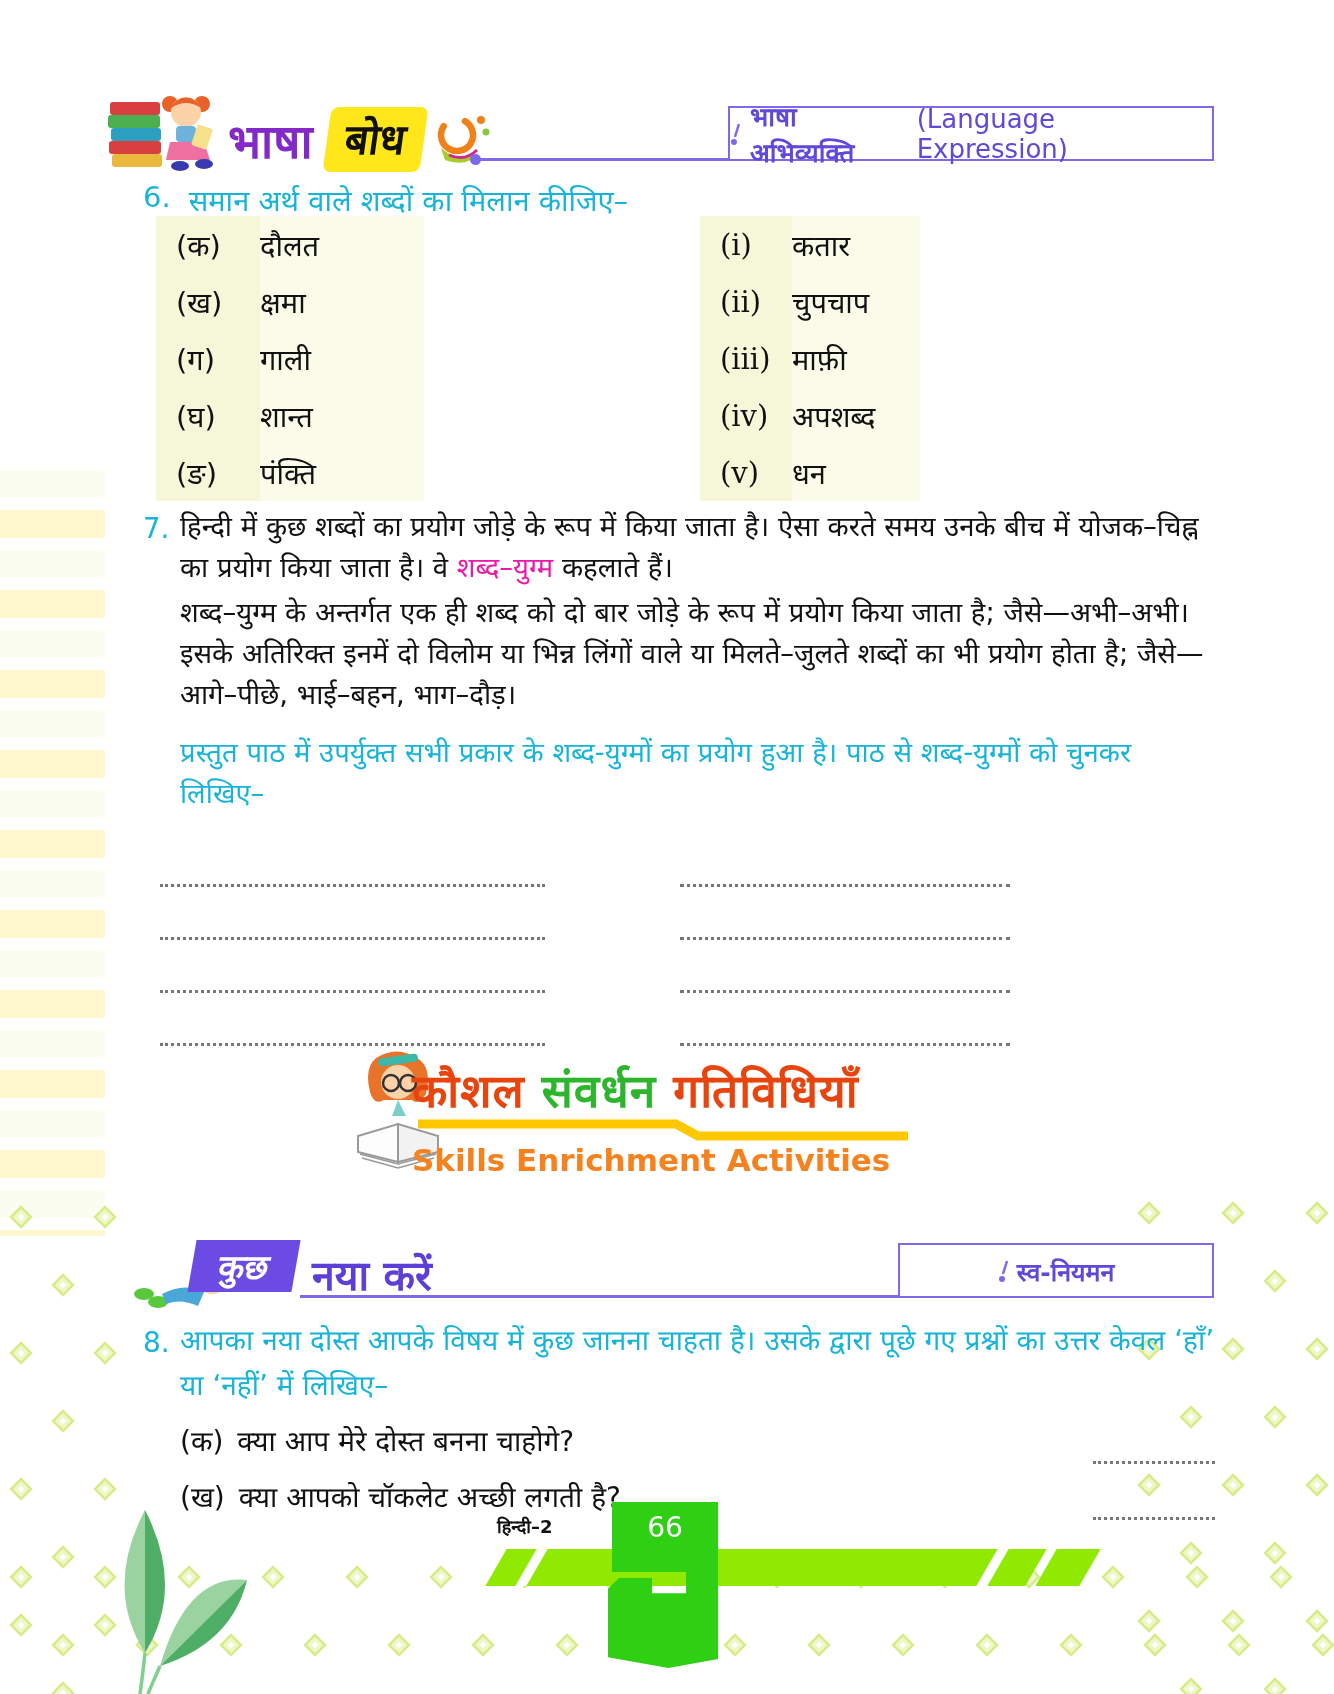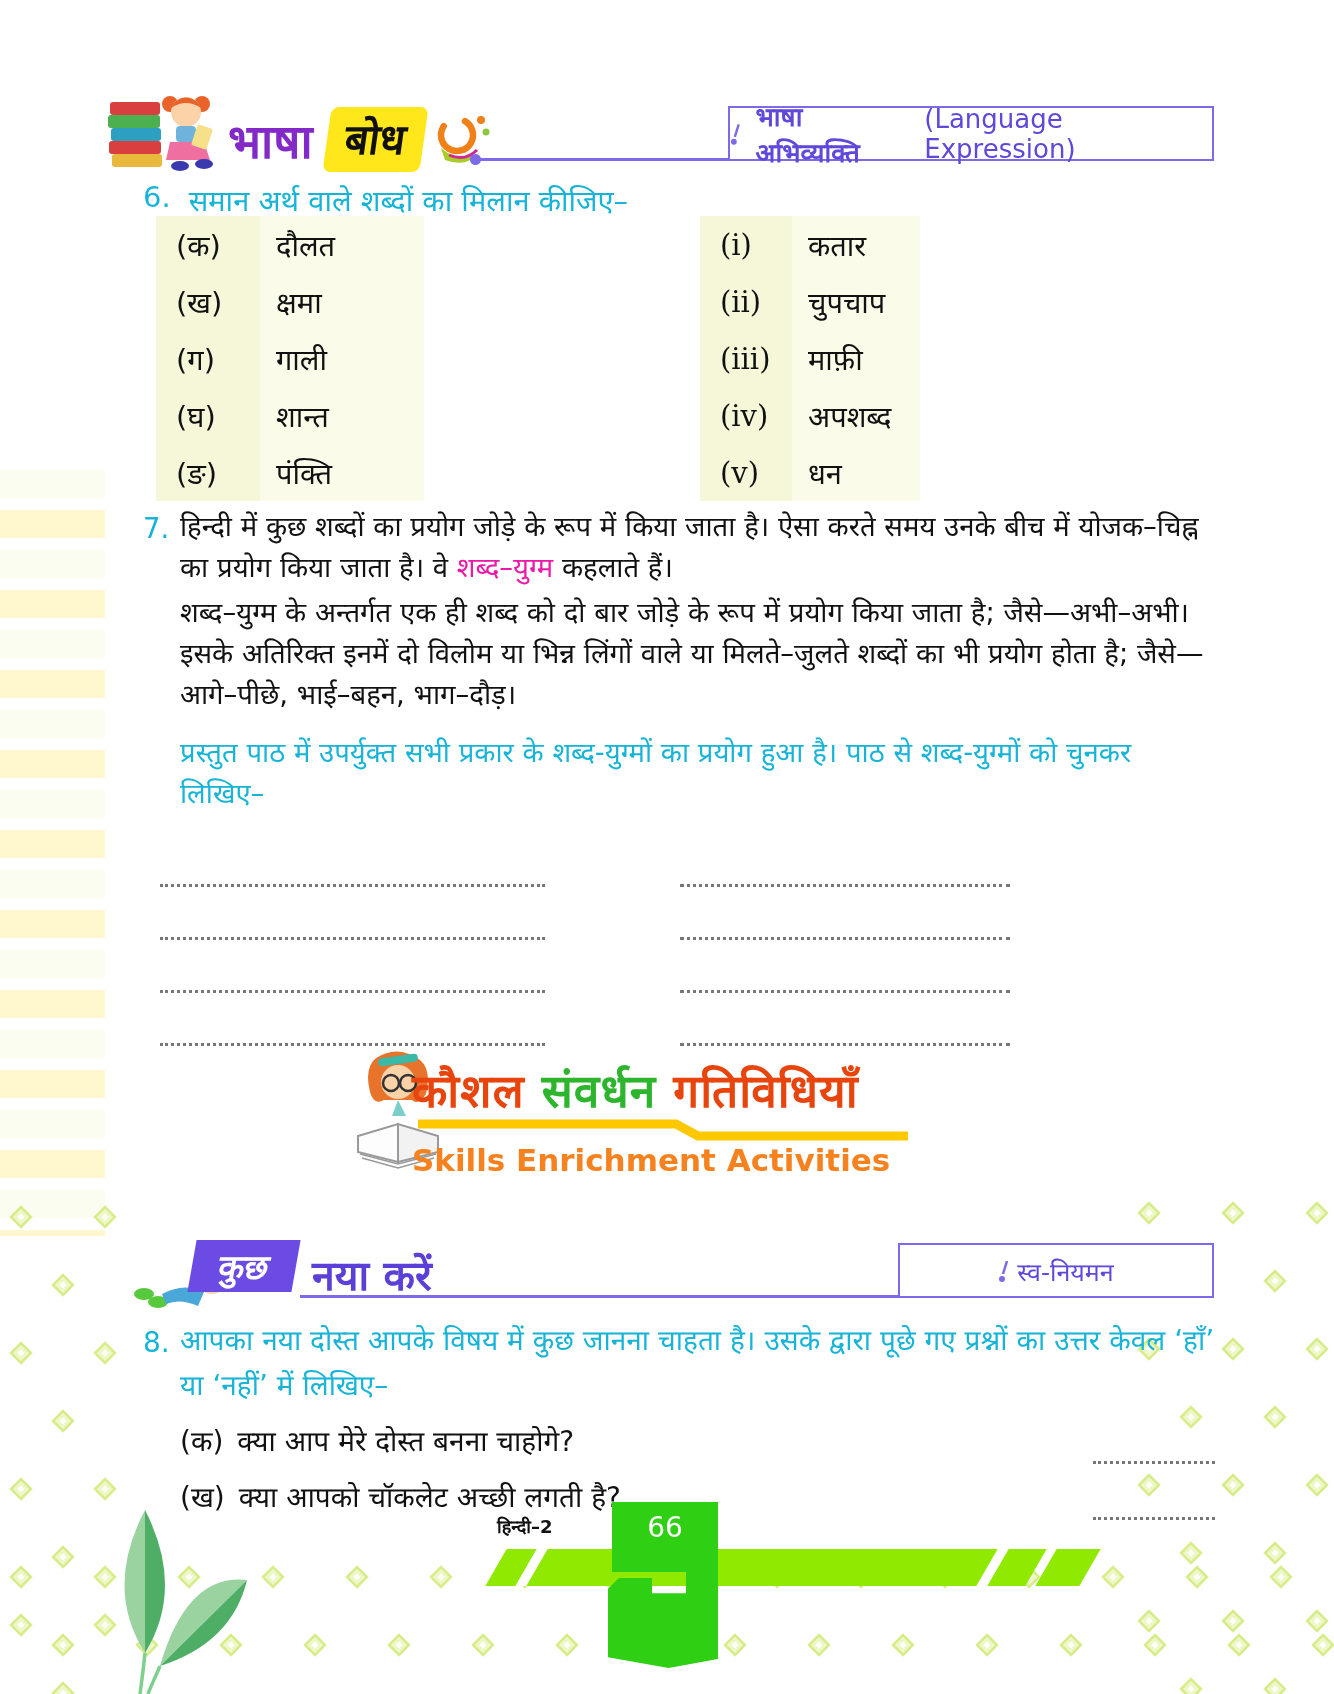--- a/index.html
+++ b/index.html
@@ -15,33 +15,33 @@
 
   
   .header{position:absolute;left:106px;top:86px;height:90px}
   .brand{display:flex;align-items:flex-end}
   .brand-title{font-size:47px;font-weight:bold;color:#8229c8;margin-left:10px}
   .brand-badge{margin-left:14px;background:#ffe71c;border-radius:8px;padding:2px 18px 6px;
     font-size:42px;font-weight:bold;color:#101010;transform:skewX(-8deg)}
   .header-rule{position:absolute;top:158px;left:478px;width:252px;height:3px;background:#7d6ae8}
   .header-rule::before{content:"";position:absolute;left:-8px;top:-4px;width:11px;height:11px;border-radius:50%;background:#7d6ae8}
   .tag-box{position:absolute;top:106px;left:728px;width:486px;height:55px;border:2.5px solid #7d6ae8;background:#fff;
-    display:flex;align-items:center;justify-content:center;font-size:26px;color:#5f48da;gap:14px}
+    display:flex;align-items:center;justify-content:center;font-size:26px;color:#5f48da;gap:8px}
   .tag-box .h{font-weight:bold}
   .tag-box-low{position:absolute;top:1243px;left:898px;width:316px;height:55px;border:2.5px solid #7d6ae8;background:#fff;
     display:flex;align-items:center;justify-content:center;font-size:25px;color:#5f48da;gap:7px}
-  .tag-box-low .h{font-weight:normal}
+  .tag-box-low .h{font-weight:bold}
 
   
   .q6-head{position:absolute;left:143px;top:180px;font-size:29px;color:#17b4d8;display:flex;gap:18px}
   .match{position:absolute;top:216px;display:grid;grid-auto-rows:57px;font-size:29px}
   .match.left{left:156px;grid-template-columns:104px 164px}
   .match.right{left:700px;grid-template-columns:92px 128px}
   .match .lab{background:#f5f7d8;display:flex;align-items:center;padding-left:20px}
-  .match .word{background:#fafbe9;display:flex;align-items:center;padding-left:16px}
+  .match .word{background:#fafbe9;display:flex;align-items:center;}
   .match.right .lab{font-family:"DejaVu Serif","Liberation Serif",serif}
 
   
   .q7{position:absolute;left:143px;top:506px;width:1070px;font-size:27.5px;line-height:41px}
   .qnum{position:absolute;left:0;top:2px;color:#17b4d8}
   .q7 p{margin-left:37px}
   .q7 .p2{margin-top:4px}
   .q7 .p3{margin-top:17px;color:#17b4d8}
   .hl{color:#ee18a8}
 

